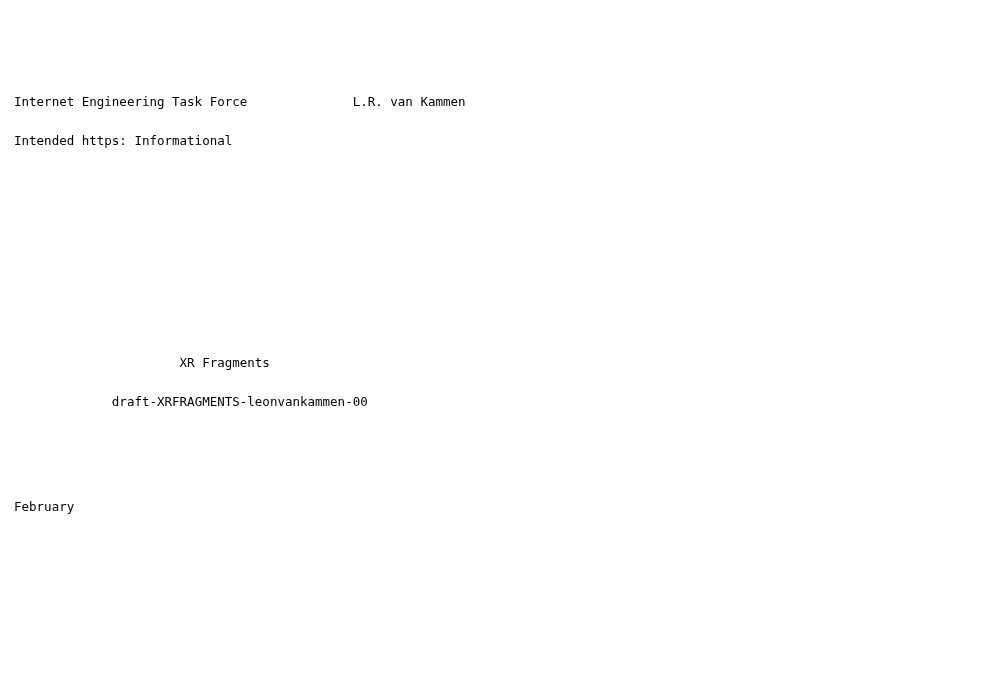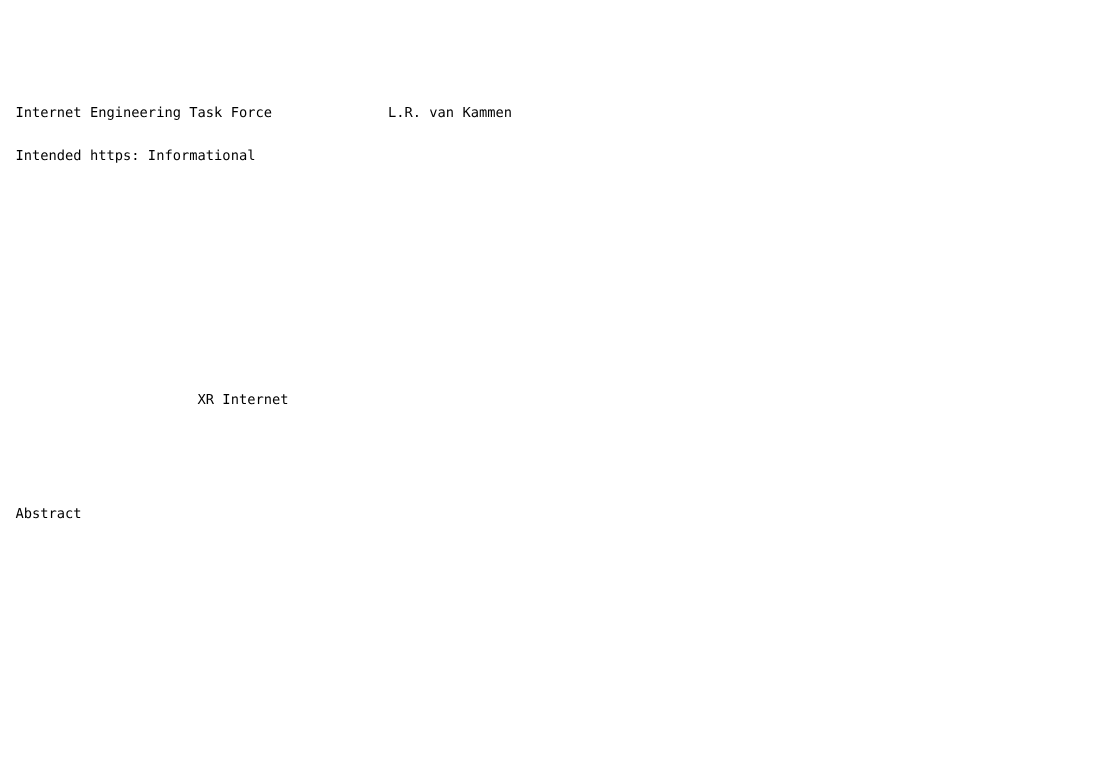--- a/index.html
+++ b/index.html
@@ -48,25 +48,26 @@
   <div class="doc">
 
     <div class="line"><span>Internet Engineering Task Force</span><span>              </span><span>L.R. van Kammen</span></div>
     <div class="line"><span>Intended https: Informational</span></div>
 
     <div class="blank"></div>
     <div class="blank"></div>
     <div class="blank"></div>
     <div class="blank"></div>
 
-    <div class="line"><span>                      </span><span>XR Internet</span></div>
+    <div class="line"><span>                      </span><span>XR Fragments</span></div>
+    <div class="line"><span>             </span><span>draft-XRFRAGMENTS-leonvankammen-00</span></div>
 
     <div class="blank"></div>
 
-    <div class="line">Abstract</div>
+    <div class="line">February</div>
     <div class="blank"></div>
 
     
     
     
     
     
     
     
 

